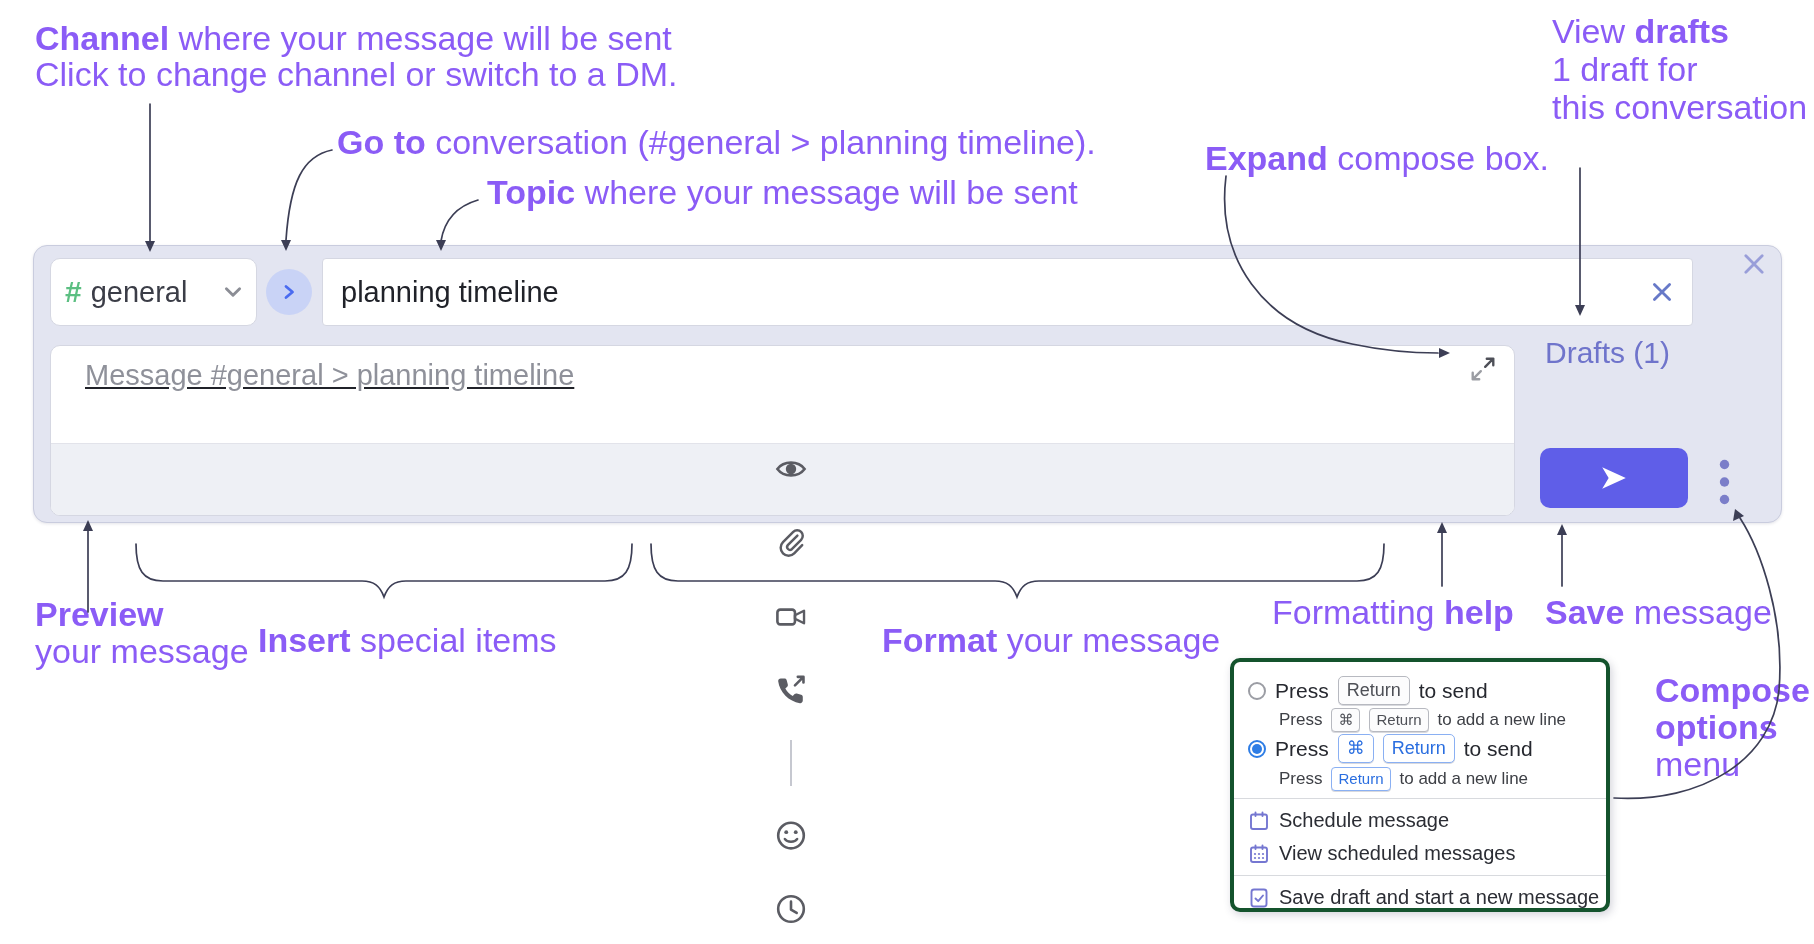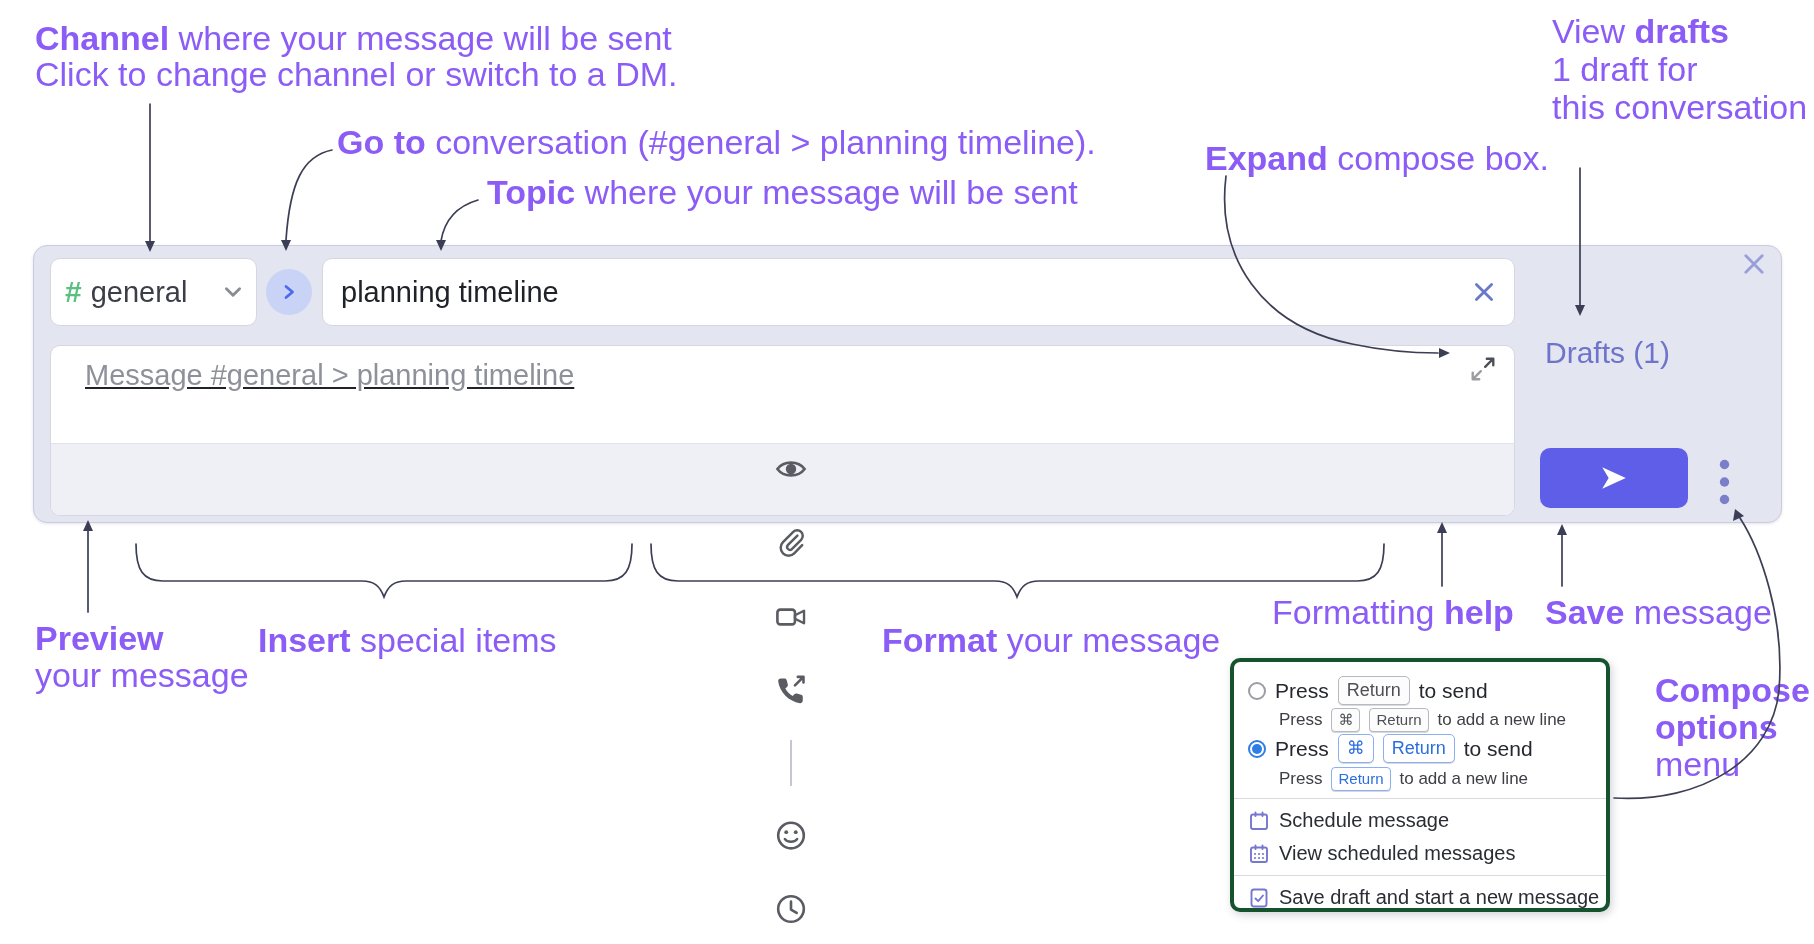--- a/index.html
+++ b/index.html
@@ -13,22 +13,22 @@
   .compose{position:absolute;left:33px;top:245px;width:1749px;height:278px;
            background:#e3e5f1;border:1px solid #c9ccde;border-radius:14px;box-sizing:border-box;
            box-shadow:0 1px 3px rgba(40,40,80,.12);}
   .chanbox{position:absolute;left:50px;top:258px;width:207px;height:68px;background:#fff;
            border:1px solid #d5d7e2;border-radius:10px;box-sizing:border-box;display:flex;
            align-items:center;padding:0 12px 0 14px;gap:9px;cursor:pointer;}
   .hash{color:#5cbf82;font-weight:700;font-size:30px;line-height:30px;}
   .chanlabel{font-size:29px;color:#3b3d47;flex:1;}
   .circlebtn{position:absolute;left:266px;top:269px;width:46px;height:46px;border-radius:50%;
              background:#c9d3f6;display:flex;align-items:center;justify-content:center;cursor:pointer;}
-  .topicbox{position:absolute;left:322px;top:258px;width:1193px;height:68px;background:#fff;
-            border:1px solid #d5d7e2;border-radius:10px;box-sizing:border-box;display:flex;align-items:center;}
+  .topicbox{position:absolute;left:322px;top:258px;width:1371px;height:68px;background:#fff;
+            border:1px solid #d5d7e2;border-radius:4px;box-sizing:border-box;display:flex;align-items:center;}
   .topicbox input{flex:1;border:none;outline:none;font-family:inherit;font-size:29px;color:#202229;
                   padding:0 0 0 18px;background:transparent;}
   .topic-clear{width:40px;height:40px;margin-right:10px;display:flex;align-items:center;
                justify-content:center;cursor:pointer;flex:none;}
   .closex{position:absolute;left:1738px;top:248px;width:32px;height:32px;display:flex;
           align-items:center;justify-content:center;cursor:pointer;}
   .msgcard{position:absolute;left:50px;top:345px;width:1465px;height:171px;background:#fff;
            border:1px solid #d5d7e2;border-radius:10px;box-sizing:border-box;}
   .msgcard textarea{position:absolute;left:16px;top:0;width:100%;height:96px;border:none;outline:none;
            resize:none;background:transparent;font-family:inherit;font-size:29px;color:#202229;
@@ -269,21 +269,21 @@
   </button>
 
   <span class="dotsbtn">
     <svg class="svgicon" width="11" height="46" viewBox="0 0 11 46">
         <circle cx="5.5" cy="5.5" r="4.7" fill="#7b7ec9"></circle>
         <circle cx="5.5" cy="23" r="4.7" fill="#7b7ec9"></circle>
         <circle cx="5.5" cy="40.5" r="4.7" fill="#7b7ec9"></circle>
       </svg>
   </span>
 
-  <div class="ann" style="left:35px;top:620px;line-height:37px">
+  <div class="ann" style="left:35px;top:596px;line-height:37px">
     <div><b>Preview</b></div>
     <div>your message</div>
   </div>
 
   <div class="ann" style="left:258px;top:622px">
     <b>Insert</b><span> special items</span>
   </div>
 
   <div class="ann" style="left:882px;top:622px">
     <b>Format</b><span> your message</span>

